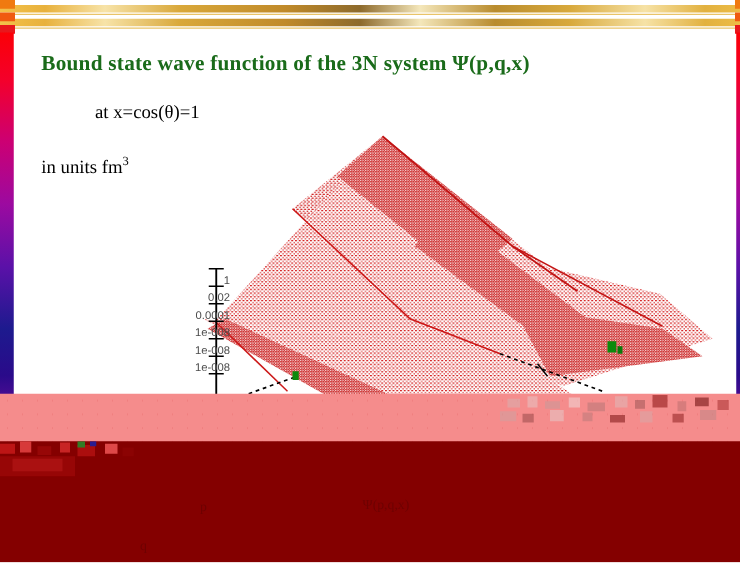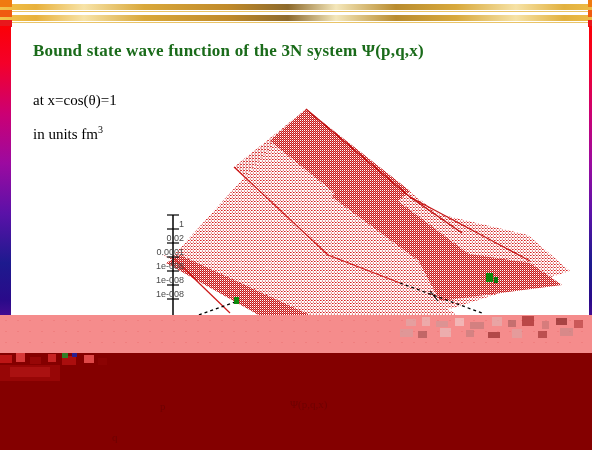--- a/index.html
+++ b/index.html
@@ -77,21 +77,21 @@
     letter-spacing: 0.2px;
     white-space: nowrap;
   }
   .subline {
     position: absolute;
     left: 33px;
     font-size: 15px;
     color: #000000;
     white-space: nowrap;
   }
-  .subline.l1 { top: 92px; }
+  .subline.l1 { top: 82px; margin-left: 43px; }
   .subline.l2 { top: 124px; }
   .sup { font-size: 10px; vertical-align: super; }
 
   
   .plot {
     position: absolute;
     left: 110px; top: 105px;
     width: 470px; height: 225px;
   }
   .plot-canvas { position: absolute; left: 0; top: 0; }

